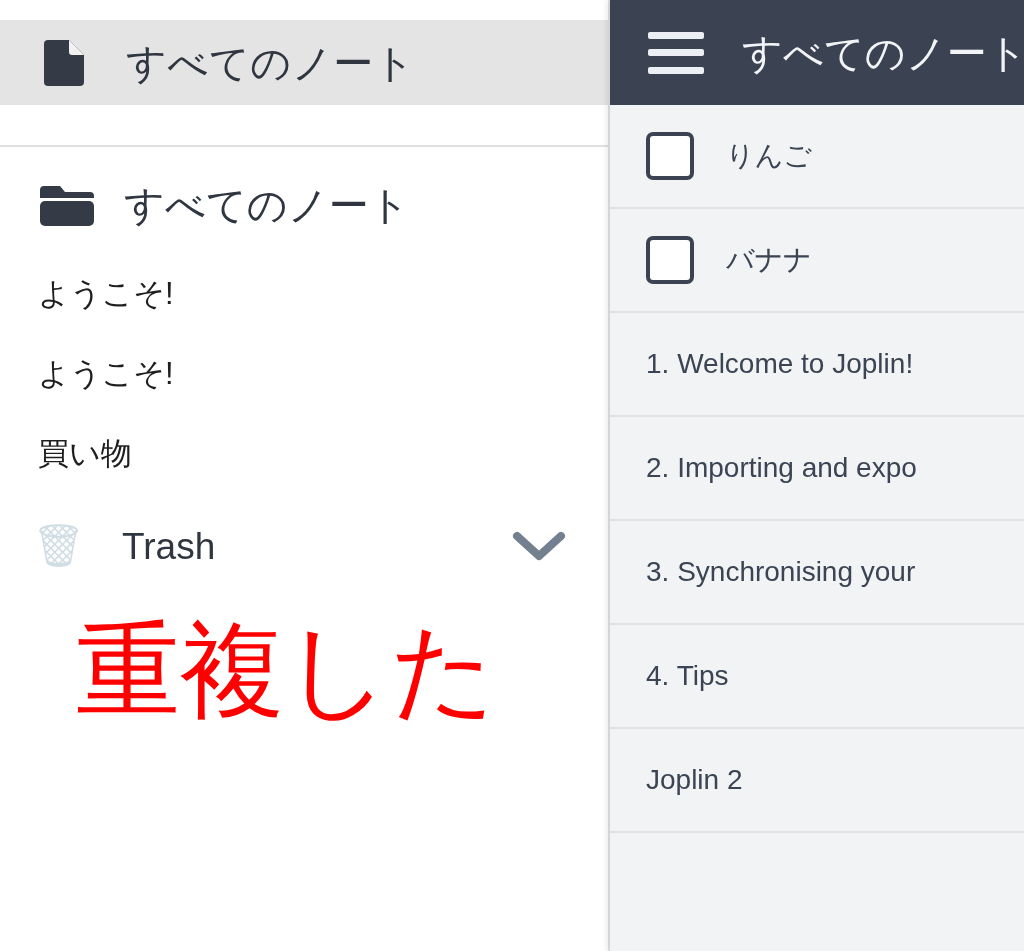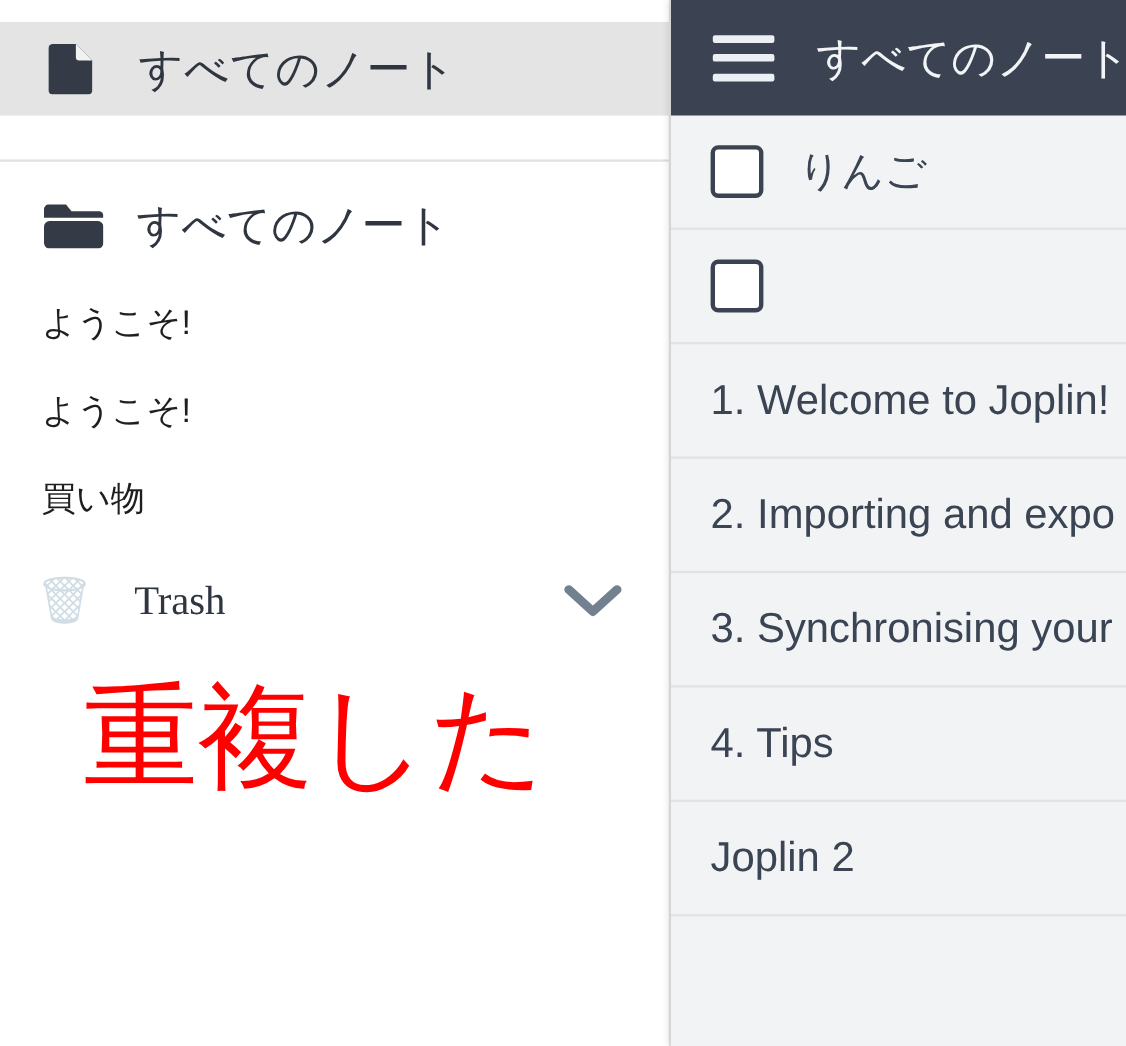--- a/index.html
+++ b/index.html
@@ -108,21 +108,20 @@
     flex: 0 0 52px;
     filter: grayscale(0.25) brightness(1.05);
     color: #c3d3dc;
   }
   .trash-label {
     margin-left: 38px;
     font-size: 37px;
     color: #2f3640;
     flex: 1 1 auto;
     line-height: 1;
-    font-family: Liberation Serif, serif;
   }
   .chevron {
     width: 54px;
     height: 34px;
     flex: 0 0 54px;
   }
   .chevron svg { display: block; }
 
   .annotation {
     margin-top: 20px;
@@ -188,21 +187,21 @@
   .note-checkbox {
     width: 48px;
     height: 48px;
     flex: 0 0 48px;
     border: 4px solid #3b4252;
     border-radius: 7px;
     background: #ffffff;
   }
 
   .note-title {
-    font-size: 38px;
+    font-size: 28px;
     color: #3b4453;
     white-space: nowrap;
     line-height: 1;
   }
   .note-row.has-checkbox .note-title { margin-left: 32px; }
 
   .sidebar-right-edge {
     position: absolute;
     top: 0; right: 0;
     width: 2px; height: 951px;
@@ -276,20 +275,21 @@
       <span class="notes-title">すべてのノート</span>
     </div>
 
     <div class="note-row has-checkbox">
       <span class="note-checkbox"></span>
       <span class="note-title">りんご</span>
     </div>
 
     <div class="note-row has-checkbox">
       <span class="note-checkbox"></span>
+      <span class="note-title">バナナ</span>
     </div>
 
     <div class="note-row">
       <span class="note-title">1. Welcome to Joplin!</span>
     </div>
 
     <div class="note-row">
       <span class="note-title">2. Importing and expo</span>
     </div>
 

